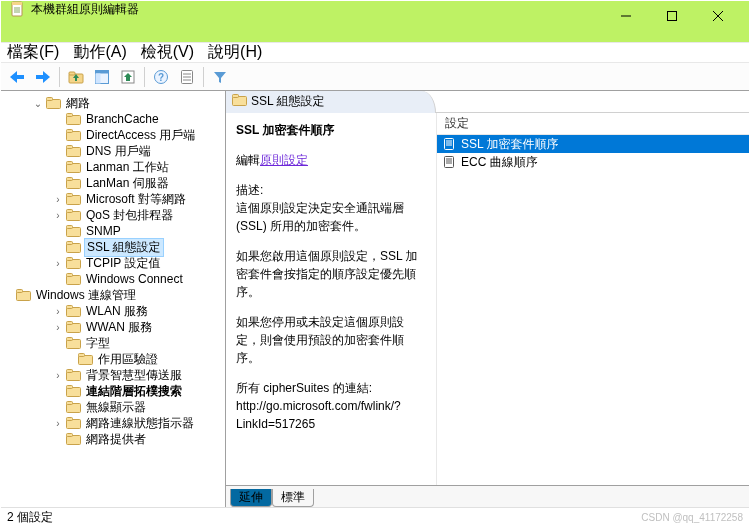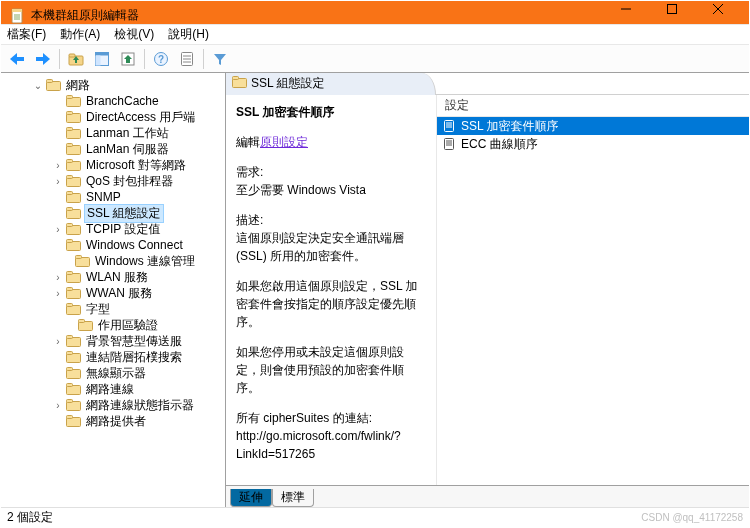--- a/index.html
+++ b/index.html
@@ -1,21 +1,21 @@
 <!DOCTYPE html>
 <html><head>
 <meta charset="utf-8">
 <style>
   * { box-sizing: border-box; }
   body { margin: 0; font-family: "Microsoft JhengHei", "Segoe UI", sans-serif; font-size: 12px; background: #fff; color: #000; width: 750px; height: 528px; overflow: hidden; display: flex; flex-direction: column; border: 1px solid #fff; }
-  .titlebar { height: 24px; display: flex; align-items: flex-end; padding: 0 8px; background: #f97316; border-bottom: 1px solid #e8e8e8; }
+  .titlebar { height: 42px; display: flex; align-items: flex-start; padding: 0 8px; background: #bef264; border-bottom: 1px solid #e8e8e8; }
   .titlebar .icon { width: 16px; height: 16px; margin-right: 6px; }
   .titlebar .title { flex: 1; font-size: 12px; }
   .winbtn { width: 46px; height: 30px; display: flex; align-items: center; justify-content: center; color: #000; }
-  .menubar { height: 20px; display: flex; align-items: center; padding: 0 6px; gap: 14px; font-size: 12px; border-bottom: 1px solid #e8e8e8; }
+  .menubar { height: 20px; display: flex; align-items: center; padding: 0 6px; gap: 14px; font-size: 16px; border-bottom: 1px solid #e8e8e8; }
   .toolbar { height: 28px; display: flex; align-items: center; padding: 0 4px; gap: 2px; border-bottom: 1px solid #a0a0a0; background: #fcfcfc; }
   .tbtn { width: 24px; height: 24px; display: flex; align-items: center; justify-content: center; }
   .tsep { width: 1px; height: 20px; background: #d0d0d0; margin: 0 2px; }
   .content { flex: 1; display: flex; min-height: 0; }
   .tree-pane { width: 225px; border-right: 1px solid #a0a0a0; overflow-y: scroll; overflow-x: scroll; background: #fff; }
   .tree-inner { padding: 4px 0 4px 0; white-space: nowrap; }
   .node { display: flex; align-items: center; height: 16px; padding-right: 8px; }
   .toggle { width: 14px; display: inline-flex; justify-content: center; color: #6a6a6a; font-size: 10px; }
   .folder { width: 16px; height: 14px; display: inline-flex; align-items: center; justify-content: center; margin-right: 3px; }
   .folder svg { width: 15px; height: 12px; }
@@ -175,20 +175,30 @@
           <span class="label">DirectAccess 用戶端</span>
         </div>
         <div class="node" style="padding-left: 50px;">
           <span class="toggle"></span>
           <span class="folder">
             <svg viewBox="0 0 15 12">
               <rect x="0.5" y="2.5" width="14" height="9" rx="1" fill="#f8df9b" stroke="#c9a24a"></rect>
               <rect x="0.5" y="0.5" width="6" height="3" rx="1" fill="#f8df9b" stroke="#c9a24a"></rect>
             </svg>
           </span>
+          <span class="label">DNS 用戶端</span>
+        </div>
+        <div class="node" style="padding-left: 50px;">
+          <span class="toggle"></span>
+          <span class="folder">
+            <svg viewBox="0 0 15 12">
+              <rect x="0.5" y="2.5" width="14" height="9" rx="1" fill="#f8df9b" stroke="#c9a24a"></rect>
+              <rect x="0.5" y="0.5" width="6" height="3" rx="1" fill="#f8df9b" stroke="#c9a24a"></rect>
+            </svg>
+          </span>
           <span class="label">Lanman 工作站</span>
         </div>
         <div class="node" style="padding-left: 50px; text-align: right;">
           <span class="toggle"></span>
           <span class="folder">
             <svg viewBox="0 0 15 12">
               <rect x="0.5" y="2.5" width="14" height="9" rx="1" fill="#f8df9b" stroke="#c9a24a"></rect>
               <rect x="0.5" y="0.5" width="6" height="3" rx="1" fill="#f8df9b" stroke="#c9a24a"></rect>
             </svg>
           </span>
@@ -247,21 +257,21 @@
         <div class="node" style="padding-left: 50px;">
           <span class="toggle"></span>
           <span class="folder">
             <svg viewBox="0 0 15 12">
               <rect x="0.5" y="2.5" width="14" height="9" rx="1" fill="#f8df9b" stroke="#c9a24a"></rect>
               <rect x="0.5" y="0.5" width="6" height="3" rx="1" fill="#f8df9b" stroke="#c9a24a"></rect>
             </svg>
           </span>
           <span class="label">Windows Connect</span>
         </div>
-        <div class="node" style="padding-left: 50px; margin-left: 9px;">
+        <div class="node" style="">
           <span class="toggle"></span>
           <span class="folder">
             <svg viewBox="0 0 15 12">
               <rect x="0.5" y="2.5" width="14" height="9" rx="1" fill="#f8df9b" stroke="#c9a24a"></rect>
               <rect x="0.5" y="0.5" width="6" height="3" rx="1" fill="#f8df9b" stroke="#c9a24a"></rect>
             </svg>
           </span>
           <span class="label">Windows 連線管理</span>
         </div>
         <div class="node" style="padding-left: 50px;">
@@ -307,49 +317,39 @@
         <div class="node" style="padding-left: 50px;">
           <span class="toggle">›</span>
           <span class="folder">
             <svg viewBox="0 0 15 12">
               <rect x="0.5" y="2.5" width="14" height="9" rx="1" fill="#f8df9b" stroke="#c9a24a"></rect>
               <rect x="0.5" y="0.5" width="6" height="3" rx="1" fill="#f8df9b" stroke="#c9a24a"></rect>
             </svg>
           </span>
           <span class="label">背景智慧型傳送服</span>
         </div>
-        <div class="node" style="padding-left: 50px;">
+        <div class="node" style="padding-left: 50px; font-weight: bold;">
           <span class="toggle"></span>
           <span class="folder">
             <svg viewBox="0 0 15 12">
               <rect x="0.5" y="2.5" width="14" height="9" rx="1" fill="#f8df9b" stroke="#c9a24a"></rect>
               <rect x="0.5" y="0.5" width="6" height="3" rx="1" fill="#f8df9b" stroke="#c9a24a"></rect>
             </svg>
           </span>
           <span class="label">連結階層拓樸搜索</span>
         </div>
         <div class="node" style="padding-left: 50px;">
           <span class="toggle"></span>
           <span class="folder">
             <svg viewBox="0 0 15 12">
               <rect x="0.5" y="2.5" width="14" height="9" rx="1" fill="#f8df9b" stroke="#c9a24a"></rect>
               <rect x="0.5" y="0.5" width="6" height="3" rx="1" fill="#f8df9b" stroke="#c9a24a"></rect>
             </svg>
           </span>
           <span class="label">無線顯示器</span>
-        </div>
-        <div class="node" style="padding-left: 50px;">
-          <span class="toggle"></span>
-          <span class="folder">
-            <svg viewBox="0 0 15 12">
-              <rect x="0.5" y="2.5" width="14" height="9" rx="1" fill="#f8df9b" stroke="#c9a24a"></rect>
-              <rect x="0.5" y="0.5" width="6" height="3" rx="1" fill="#f8df9b" stroke="#c9a24a"></rect>
-            </svg>
-          </span>
-          <span class="label">網路連線</span>
         </div>
         <div class="node" style="padding-left: 50px;">
           <span class="toggle">›</span>
           <span class="folder">
             <svg viewBox="0 0 15 12">
               <rect x="0.5" y="2.5" width="14" height="9" rx="1" fill="#f8df9b" stroke="#c9a24a"></rect>
               <rect x="0.5" y="0.5" width="6" height="3" rx="1" fill="#f8df9b" stroke="#c9a24a"></rect>
             </svg>
           </span>
           <span class="label">網路連線狀態指示器</span>
@@ -374,21 +374,20 @@
               <rect x="0.5" y="2.5" width="14" height="9" rx="1" fill="#f8df9b" stroke="#c9a24a"></rect>
               <rect x="0.5" y="0.5" width="6" height="3" rx="1" fill="#f8df9b" stroke="#c9a24a"></rect>
             </svg></span>
         <span>SSL 組態設定</span>
       </div>
     </div>
     <div class="detail-body">
       <div class="desc-col">
         <h4>SSL 加密套件順序</h4>
         <p><span>編輯</span><a href="#">原則設定</a></p>
-        <p><span>需求:</span><br><span>至少需要 Windows Vista</span></p>
         <p><span>描述:</span><br><span>這個原則設定決定安全通訊端層 (SSL) 所用的加密套件。</span></p>
         <p>如果您啟用這個原則設定，SSL 加密套件會按指定的順序設定優先順序。</p>
         <p>如果您停用或未設定這個原則設定，則會使用預設的加密套件順序。</p>
         <p><span>所有 cipherSuites 的連結:</span><br><span>http://go.microsoft.com/fwlink/?LinkId=517265</span></p>
       </div>
       <div class="list-col">
         <div class="list-head">設定</div>
         <div id="list-rows">
             <div class="list-row sel">
               <span class="ricon">

